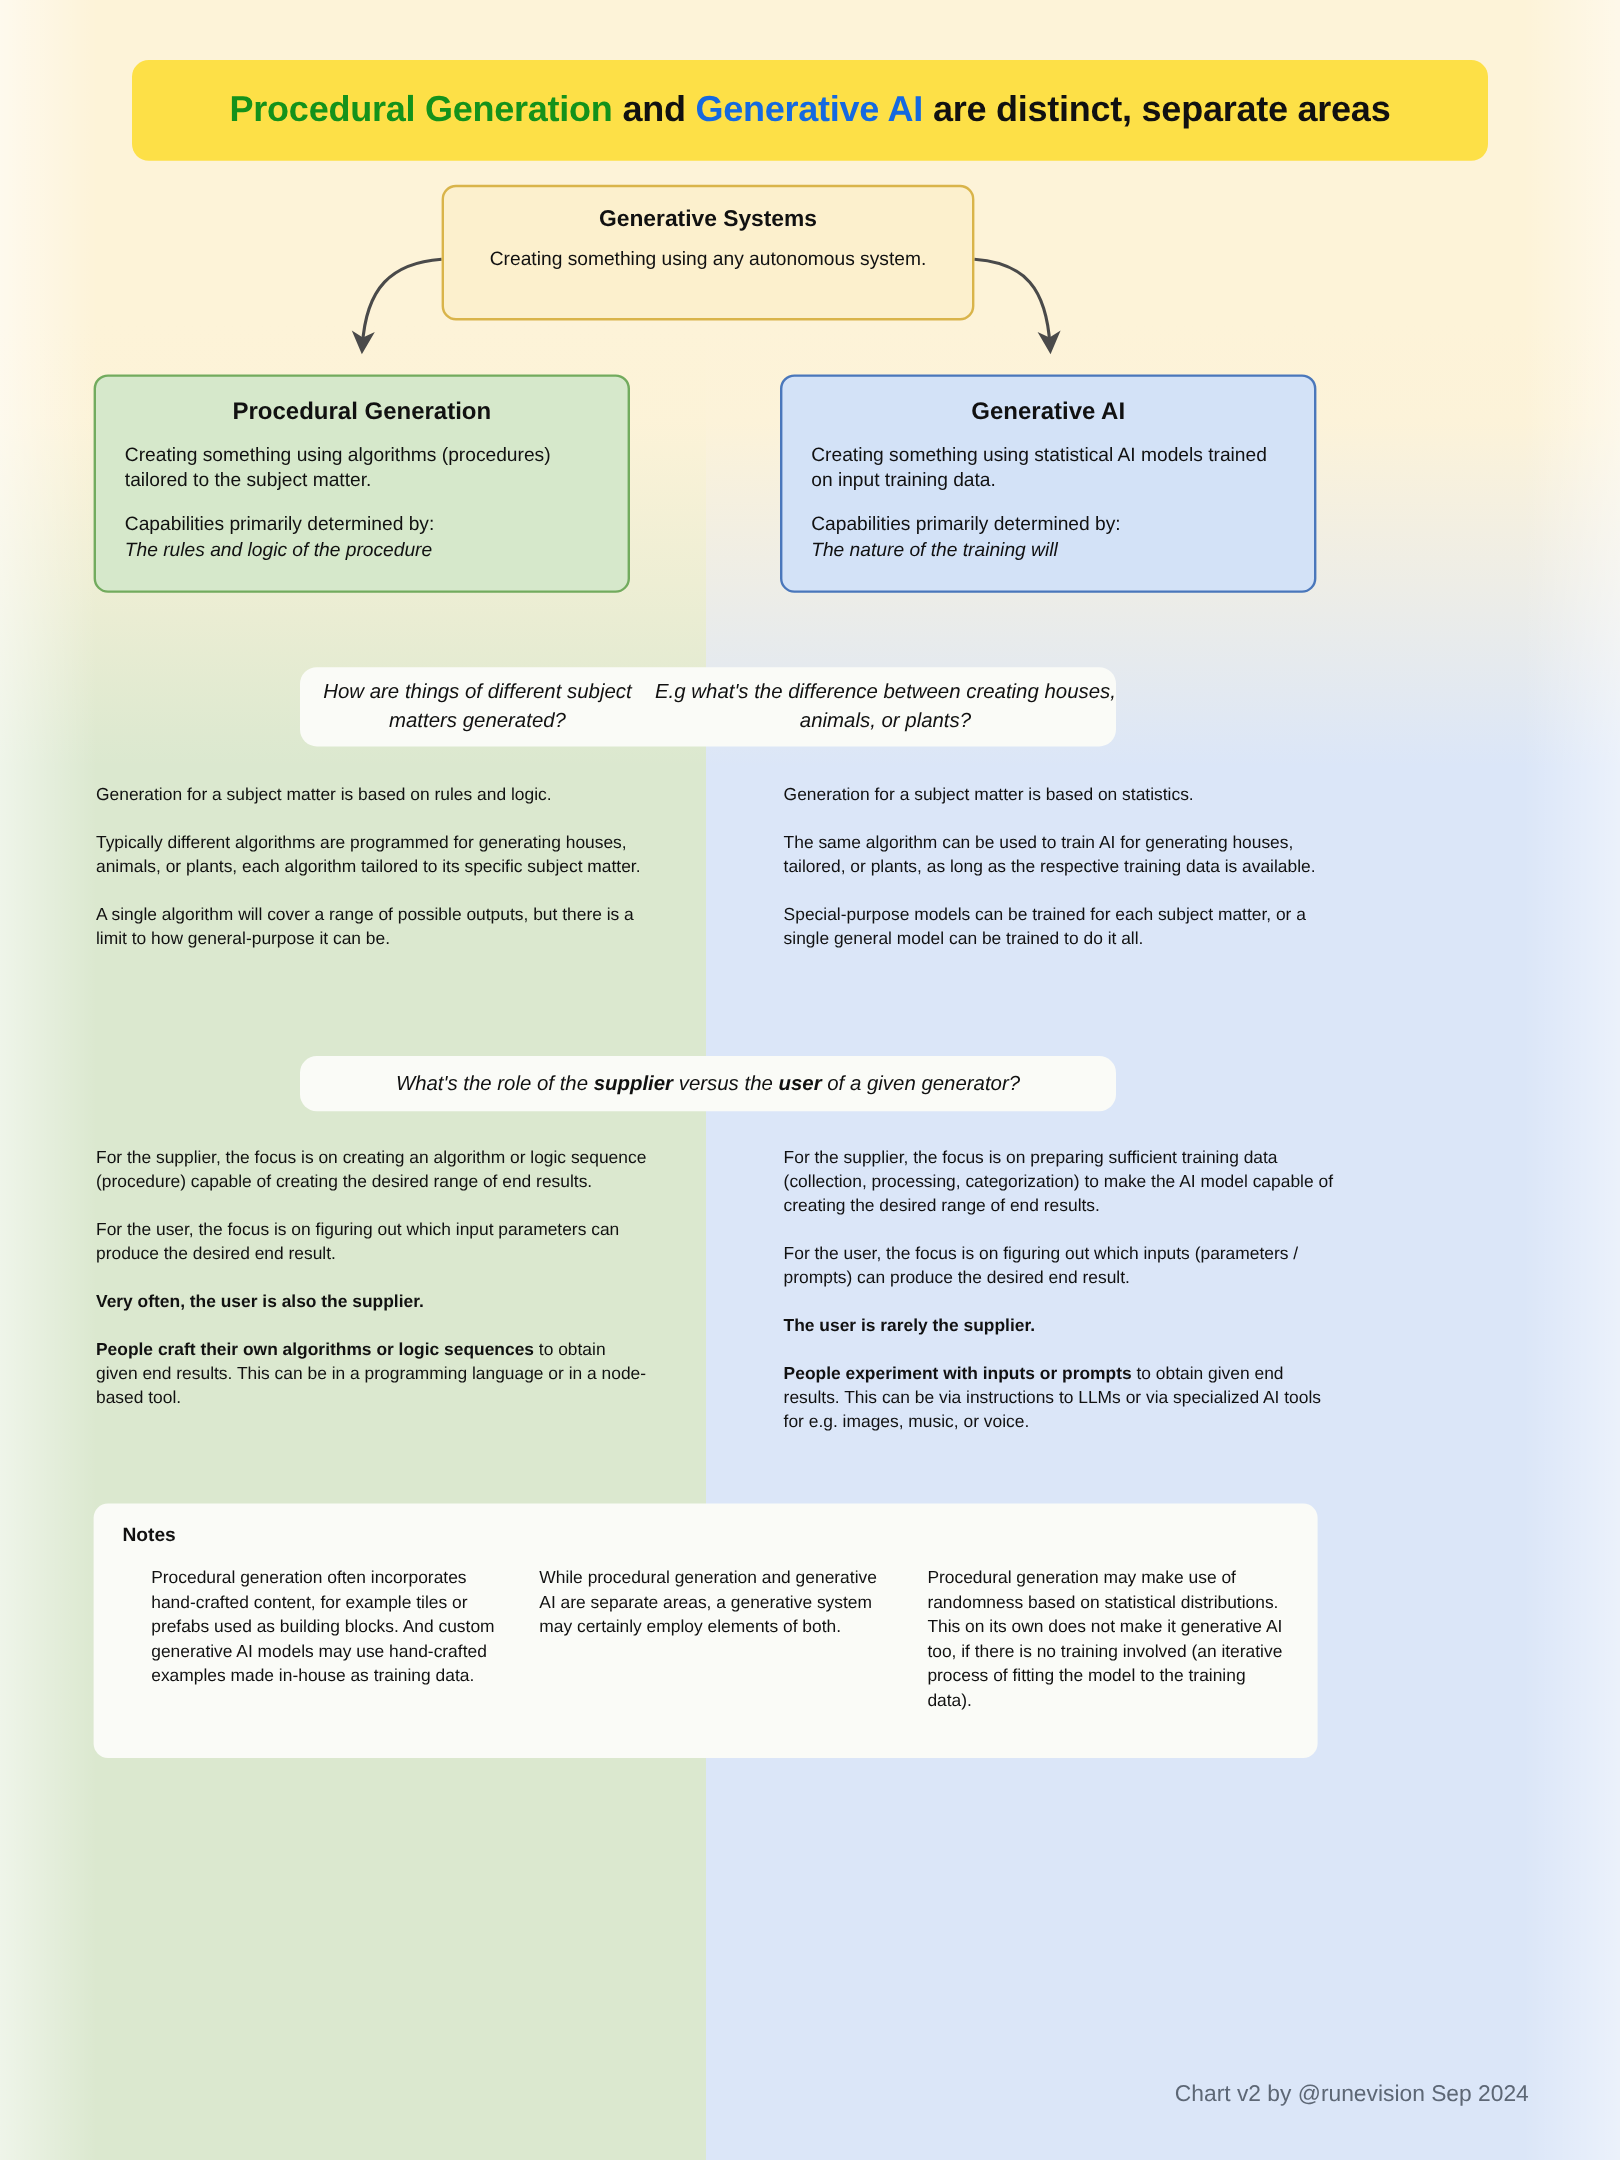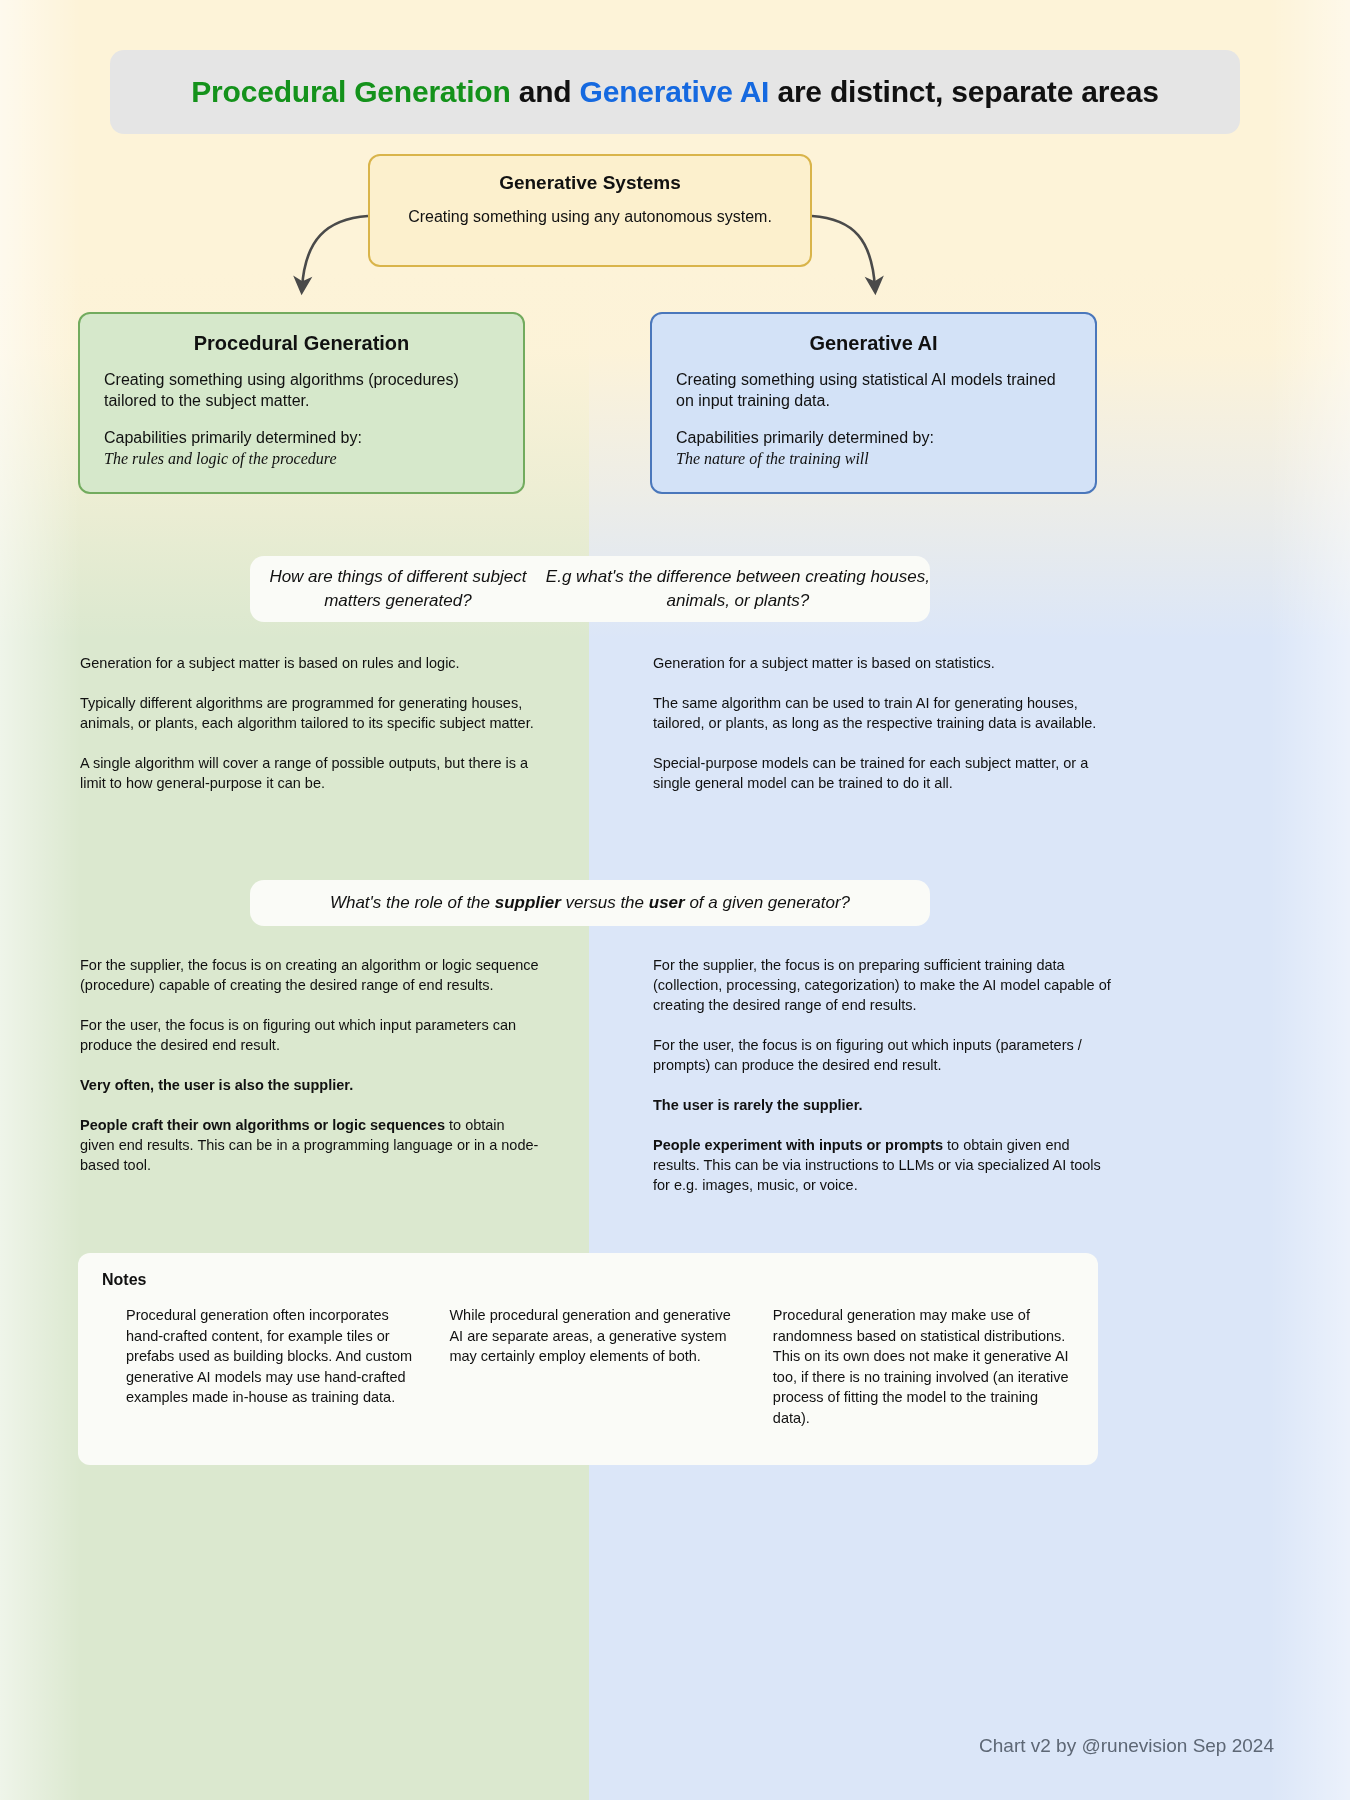--- a/index.html
+++ b/index.html
@@ -32,42 +32,42 @@
   #bg-white-right {
     position: absolute; right: 0; top: 0; width: 6%; height: 100%;
     background: linear-gradient(to left, rgba(255,255,255,0.45), rgba(255,255,255,0));
   }
 
   #page { position: relative; z-index: 2; width: 1350px; height: 1800px; }
 
   
   .title-card {
     position: absolute; left: 110px; top: 50px; width: 1130px; height: 84px;
-    background: #e5e5e5; border-radius: 14px;
+    background: #fde047; border-radius: 14px;
     display: flex; align-items: center; justify-content: center;
   }
   .title-text {
     font-size: 30px; font-weight: bold; color: #111111; letter-spacing: -0.2px;
     white-space: nowrap;
   }
   .t-green { color: #14921b; }
   .t-blue  { color: #1569e0; }
 
   
   .node {
     position: absolute; border-radius: 12px; border-width: 2px; border-style: solid;
     padding: 18px 24px 20px 24px;
   }
   .node-title {
     text-align: center; font-weight: bold; font-size: 20px; color: #111; margin-bottom: 14px;
   }
   .node-body { font-size: 16px; color: #111; line-height: 1.32; }
   .node-body p { margin: 0 0 16px 0; }
   .node-body p:last-child { margin-bottom: 0; }
-  .node-body .ital { font-style: italic; font-family: Liberation Serif, serif; }
+  .node-body .ital { font-style: italic; }
 
   #node-generative-systems {
     left: 368px; top: 154px; width: 444px; height: 113px;
     background: #fcf0cd; border-color: #d9b44a;
     padding: 16px 20px;
   }
   #node-generative-systems .node-title { margin-bottom: 12px; font-size: 19px; }
   #node-generative-systems .node-body { text-align: center; }
 
   #node-procedural {

